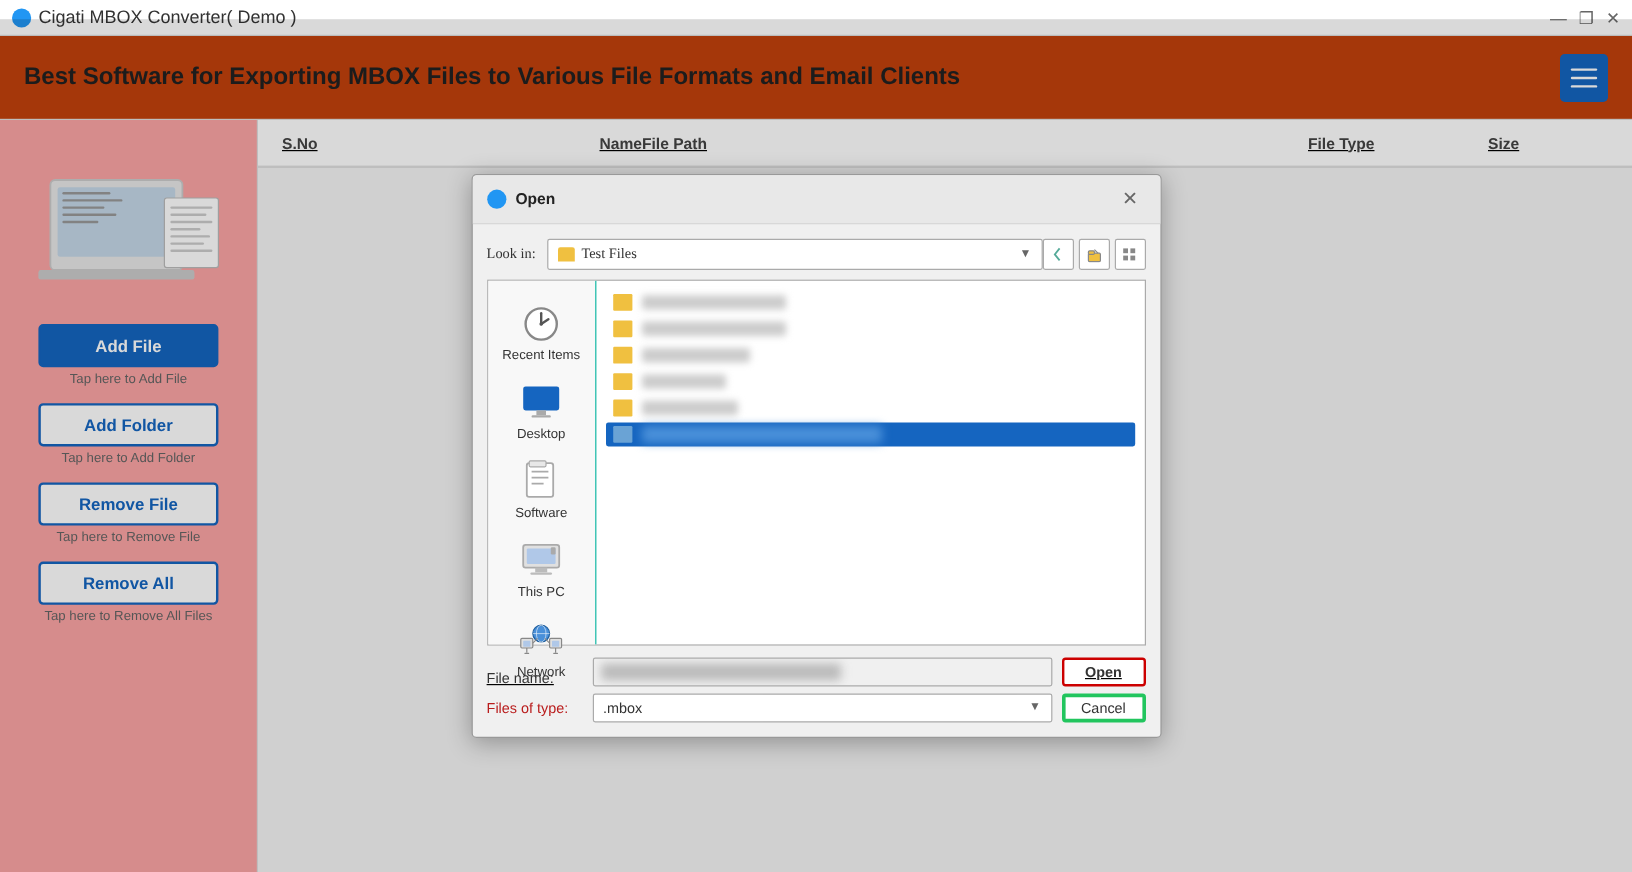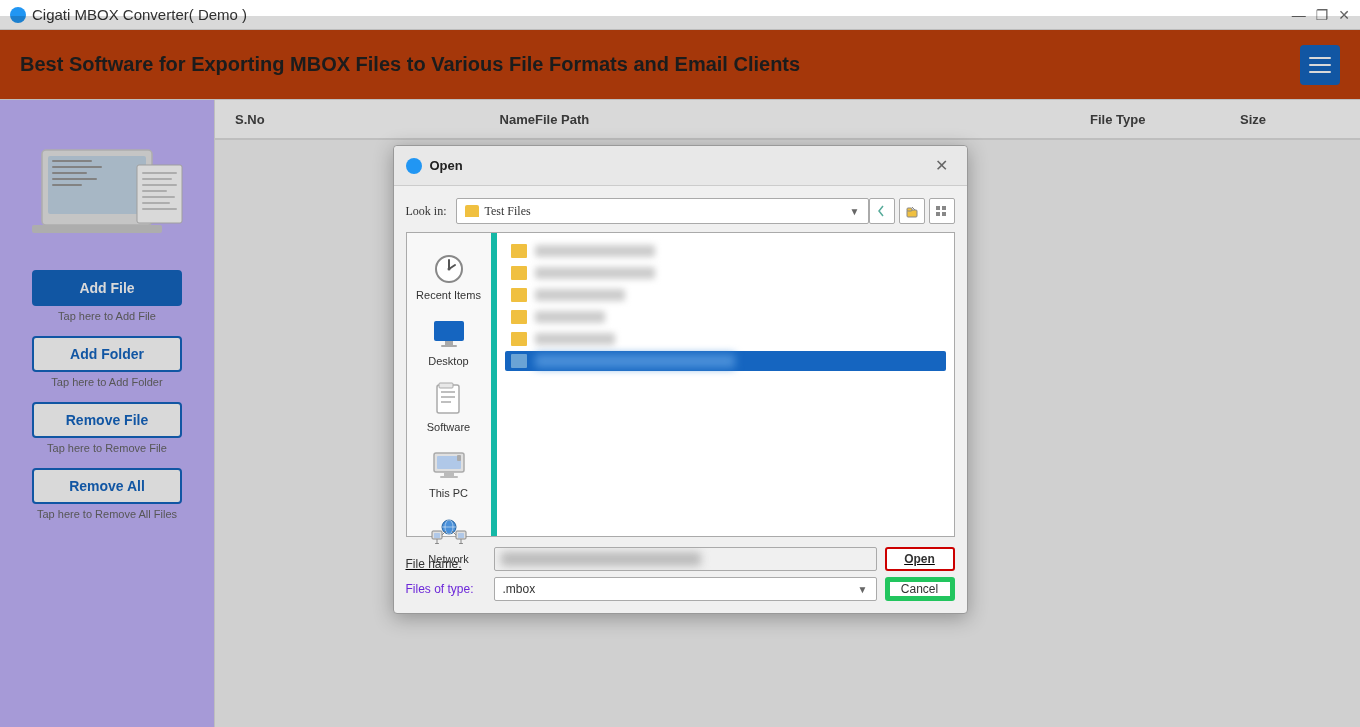--- a/index.html
+++ b/index.html
@@ -79,21 +79,21 @@
 
     
     .main-content {
       display: flex;
       height: calc(727px - 30px - 70px);
     }
 
     
     .sidebar {
       width: 215px;
-      background: #c4b5fd;
+      background: #fca5a5;
       padding: 20px 13px;
       display: flex;
       flex-direction: column;
       align-items: center;
       border-right: 1px solid #e0e0e0;
     }
     .sidebar-illustration {
       width: 170px;
       height: 130px;
       margin-bottom: 20px;
@@ -130,20 +130,21 @@
       background: #f5f5f5;
       padding: 0;
     }
     .table-header {
       display: flex;
       background: #fff;
       border-bottom: 2px solid #e0e0e0;
       padding: 10px 20px;
       height: 40px;
       align-items: center;
+      text-decoration: underline;
     }
     .th {
       font-size: 13px;
       font-weight: 600;
       color: #444;
     }
     .th-sno { width: 120px; }
     .th-name { width: 180px; text-align: right; }
     .th-path { flex: 1; }
     .th-type { width: 150px; }
@@ -257,21 +258,21 @@
       display: flex;
       gap: 0;
       height: 305px;
       border: 1px solid #aaa;
       background: #fff;
       margin-bottom: 10px;
     }
     .browser-sidebar {
       width: 90px;
       background: #f8f8f8;
-      border-right: 6px solid #14b8a6;
+      border-right: 1px solid #14b8a6;
       display: flex;
       flex-direction: column;
       align-items: center;
       padding: 10px 5px;
       gap: 2px;
     }
     .browser-sidebar-item {
       width: 80px;
       display: flex;
       flex-direction: column;
@@ -371,21 +372,21 @@
       align-items: center;
       justify-content: center;
     }
     .dialog-filetype-row {
       display: flex;
       align-items: center;
       gap: 8px;
     }
     .filetype-label {
       font-size: 12px;
-      color: #6d28d9;
+      color: #b91c1c;
       min-width: 80px;
     }
     .filetype-dropdown {
       flex: 1;
       height: 24px;
       border: 1px solid #aaa;
       border-radius: 2px;
       background: #fff;
       display: flex;
       align-items: center;
@@ -395,21 +396,21 @@
     }
     .filetype-arrow {
       margin-left: auto;
       font-size: 10px;
       color: #666;
     }
     .cancel-btn {
       min-width: 70px;
       height: 24px;
       background: #fff;
-      border: 5px solid #22c55e;
+      border: 3px solid #22c55e;
       border-radius: 3px;
       font-size: 12px;
       color: #333;
       cursor: pointer;
       display: flex;
       align-items: center;
       justify-content: center;
     }
   </style>
 </head>

